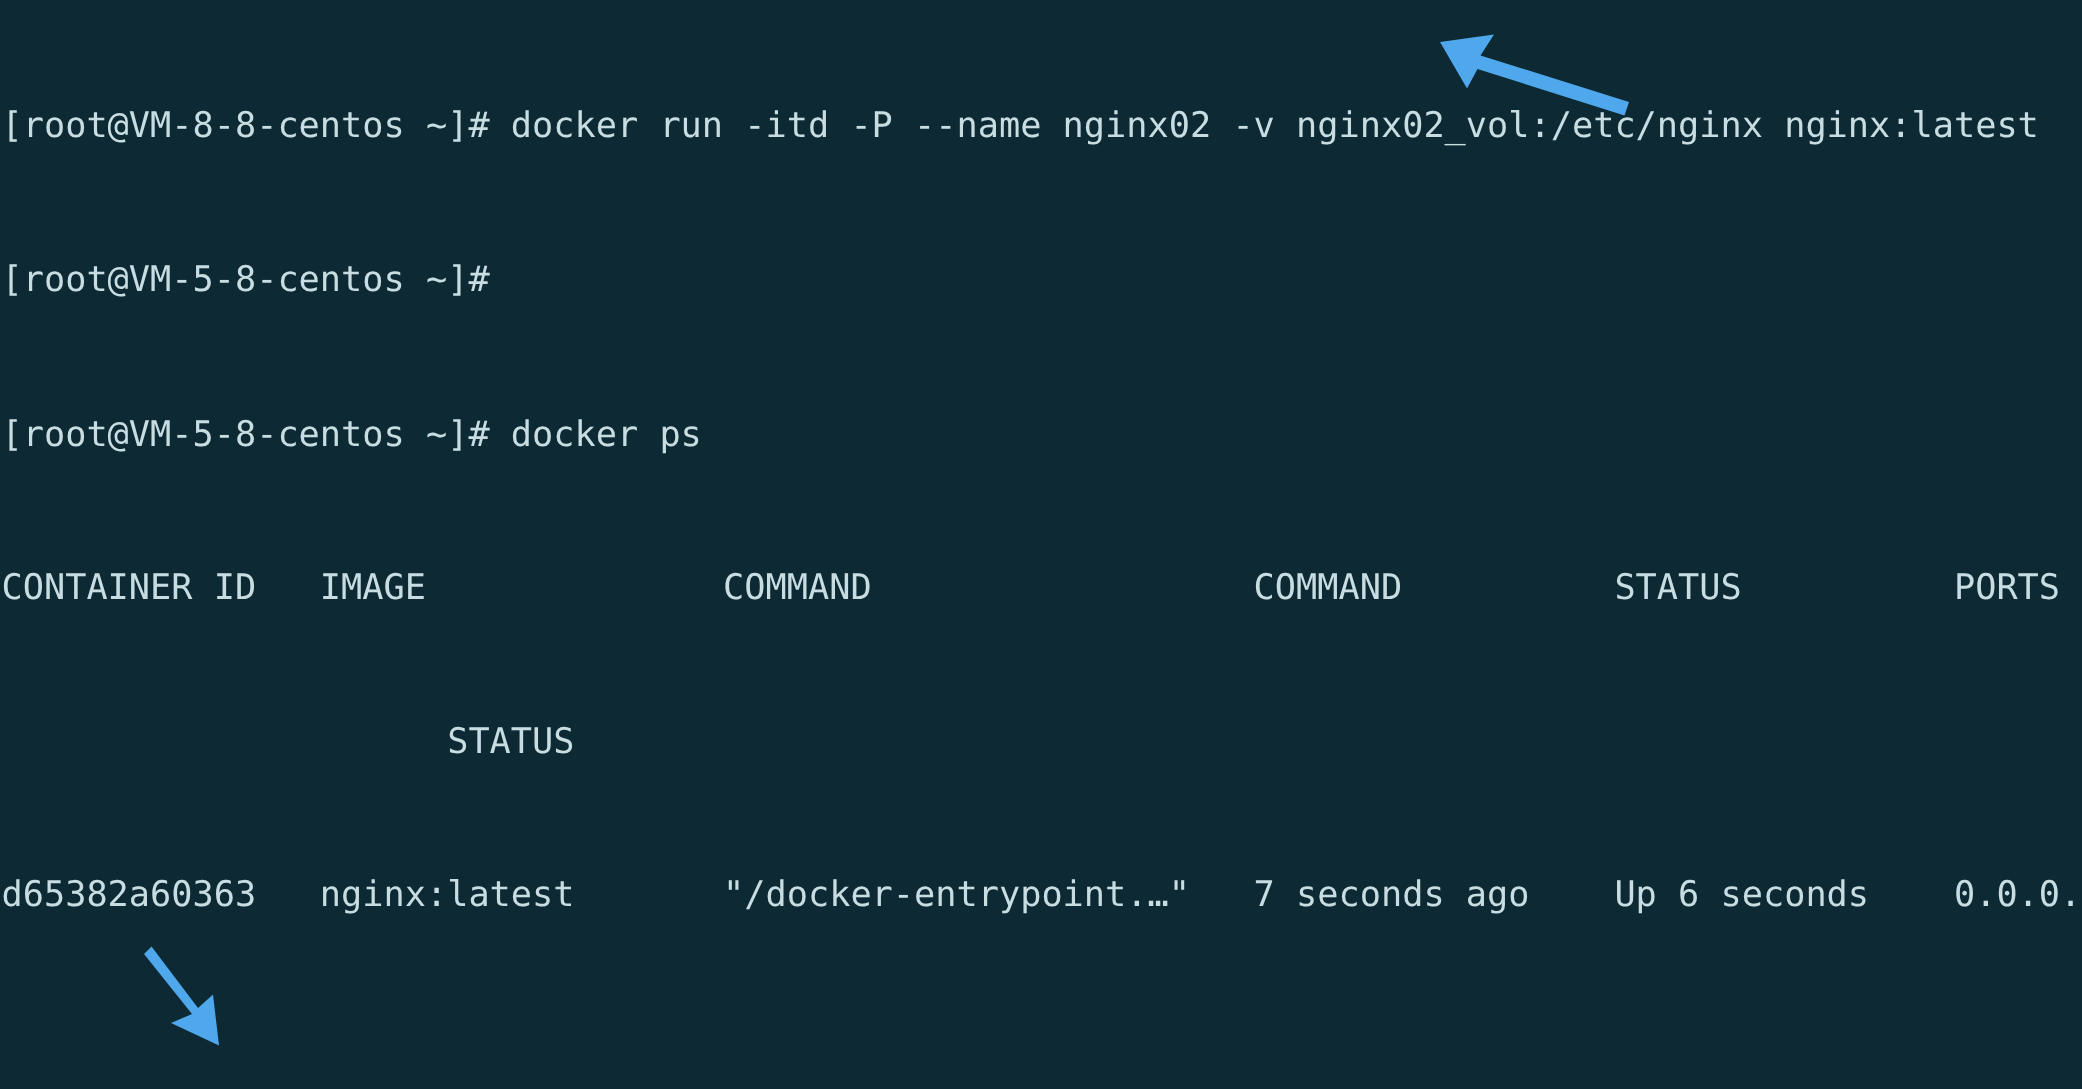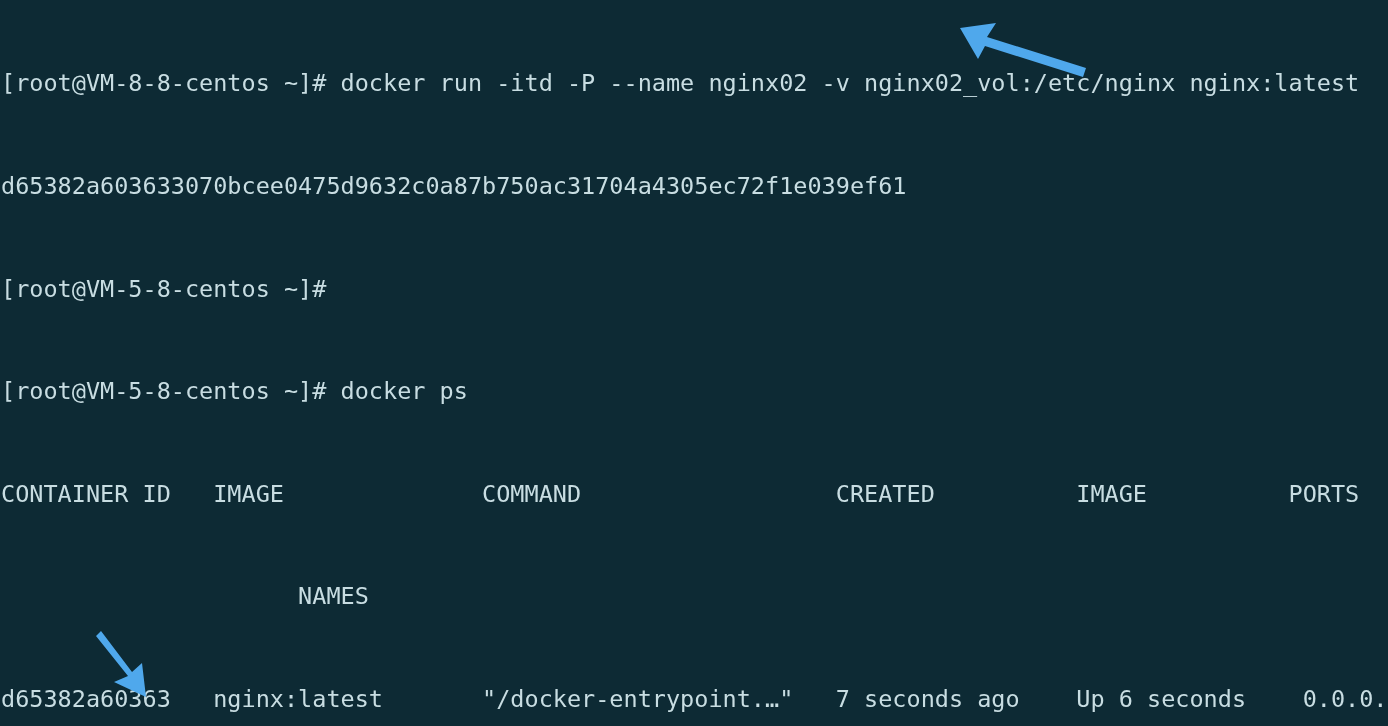--- a/index.html
+++ b/index.html
@@ -42,25 +42,24 @@
     pointer-events: none;
   }
 </style>
 </head>
 <body>
 
 <div id="terminal" style="background: rgb(13, 42, 52); color: rgb(200, 221, 226);">
 
   <div id="screen">
     <div class="line">[root@VM-8-8-centos ~]# docker run -itd -P --name nginx02 -v nginx02_vol:/etc/nginx nginx:latest</div>
-    <div class="line">d65382a603633070bcee0475d9632c0a87b750ac31704a4305ec72f1e039ef61</div>
     <div class="line">[root@VM-5-8-centos ~]#</div>
     <div class="line">[root@VM-5-8-centos ~]# docker ps</div>
-    <div class="line">CONTAINER ID   IMAGE              COMMAND                  CREATED          IMAGE          PORTS</div>
-    <div class="line">                     NAMES</div>
+    <div class="line">CONTAINER ID   IMAGE              COMMAND                  COMMAND          STATUS          PORTS</div>
+    <div class="line">                     STATUS</div>
     <div class="line">d65382a60363   nginx:latest       "/docker-entrypoint.…"   7 seconds ago    Up 6 seconds    0.0.0.0:49</div>
     
     
     
     
     
     
     
     
     

